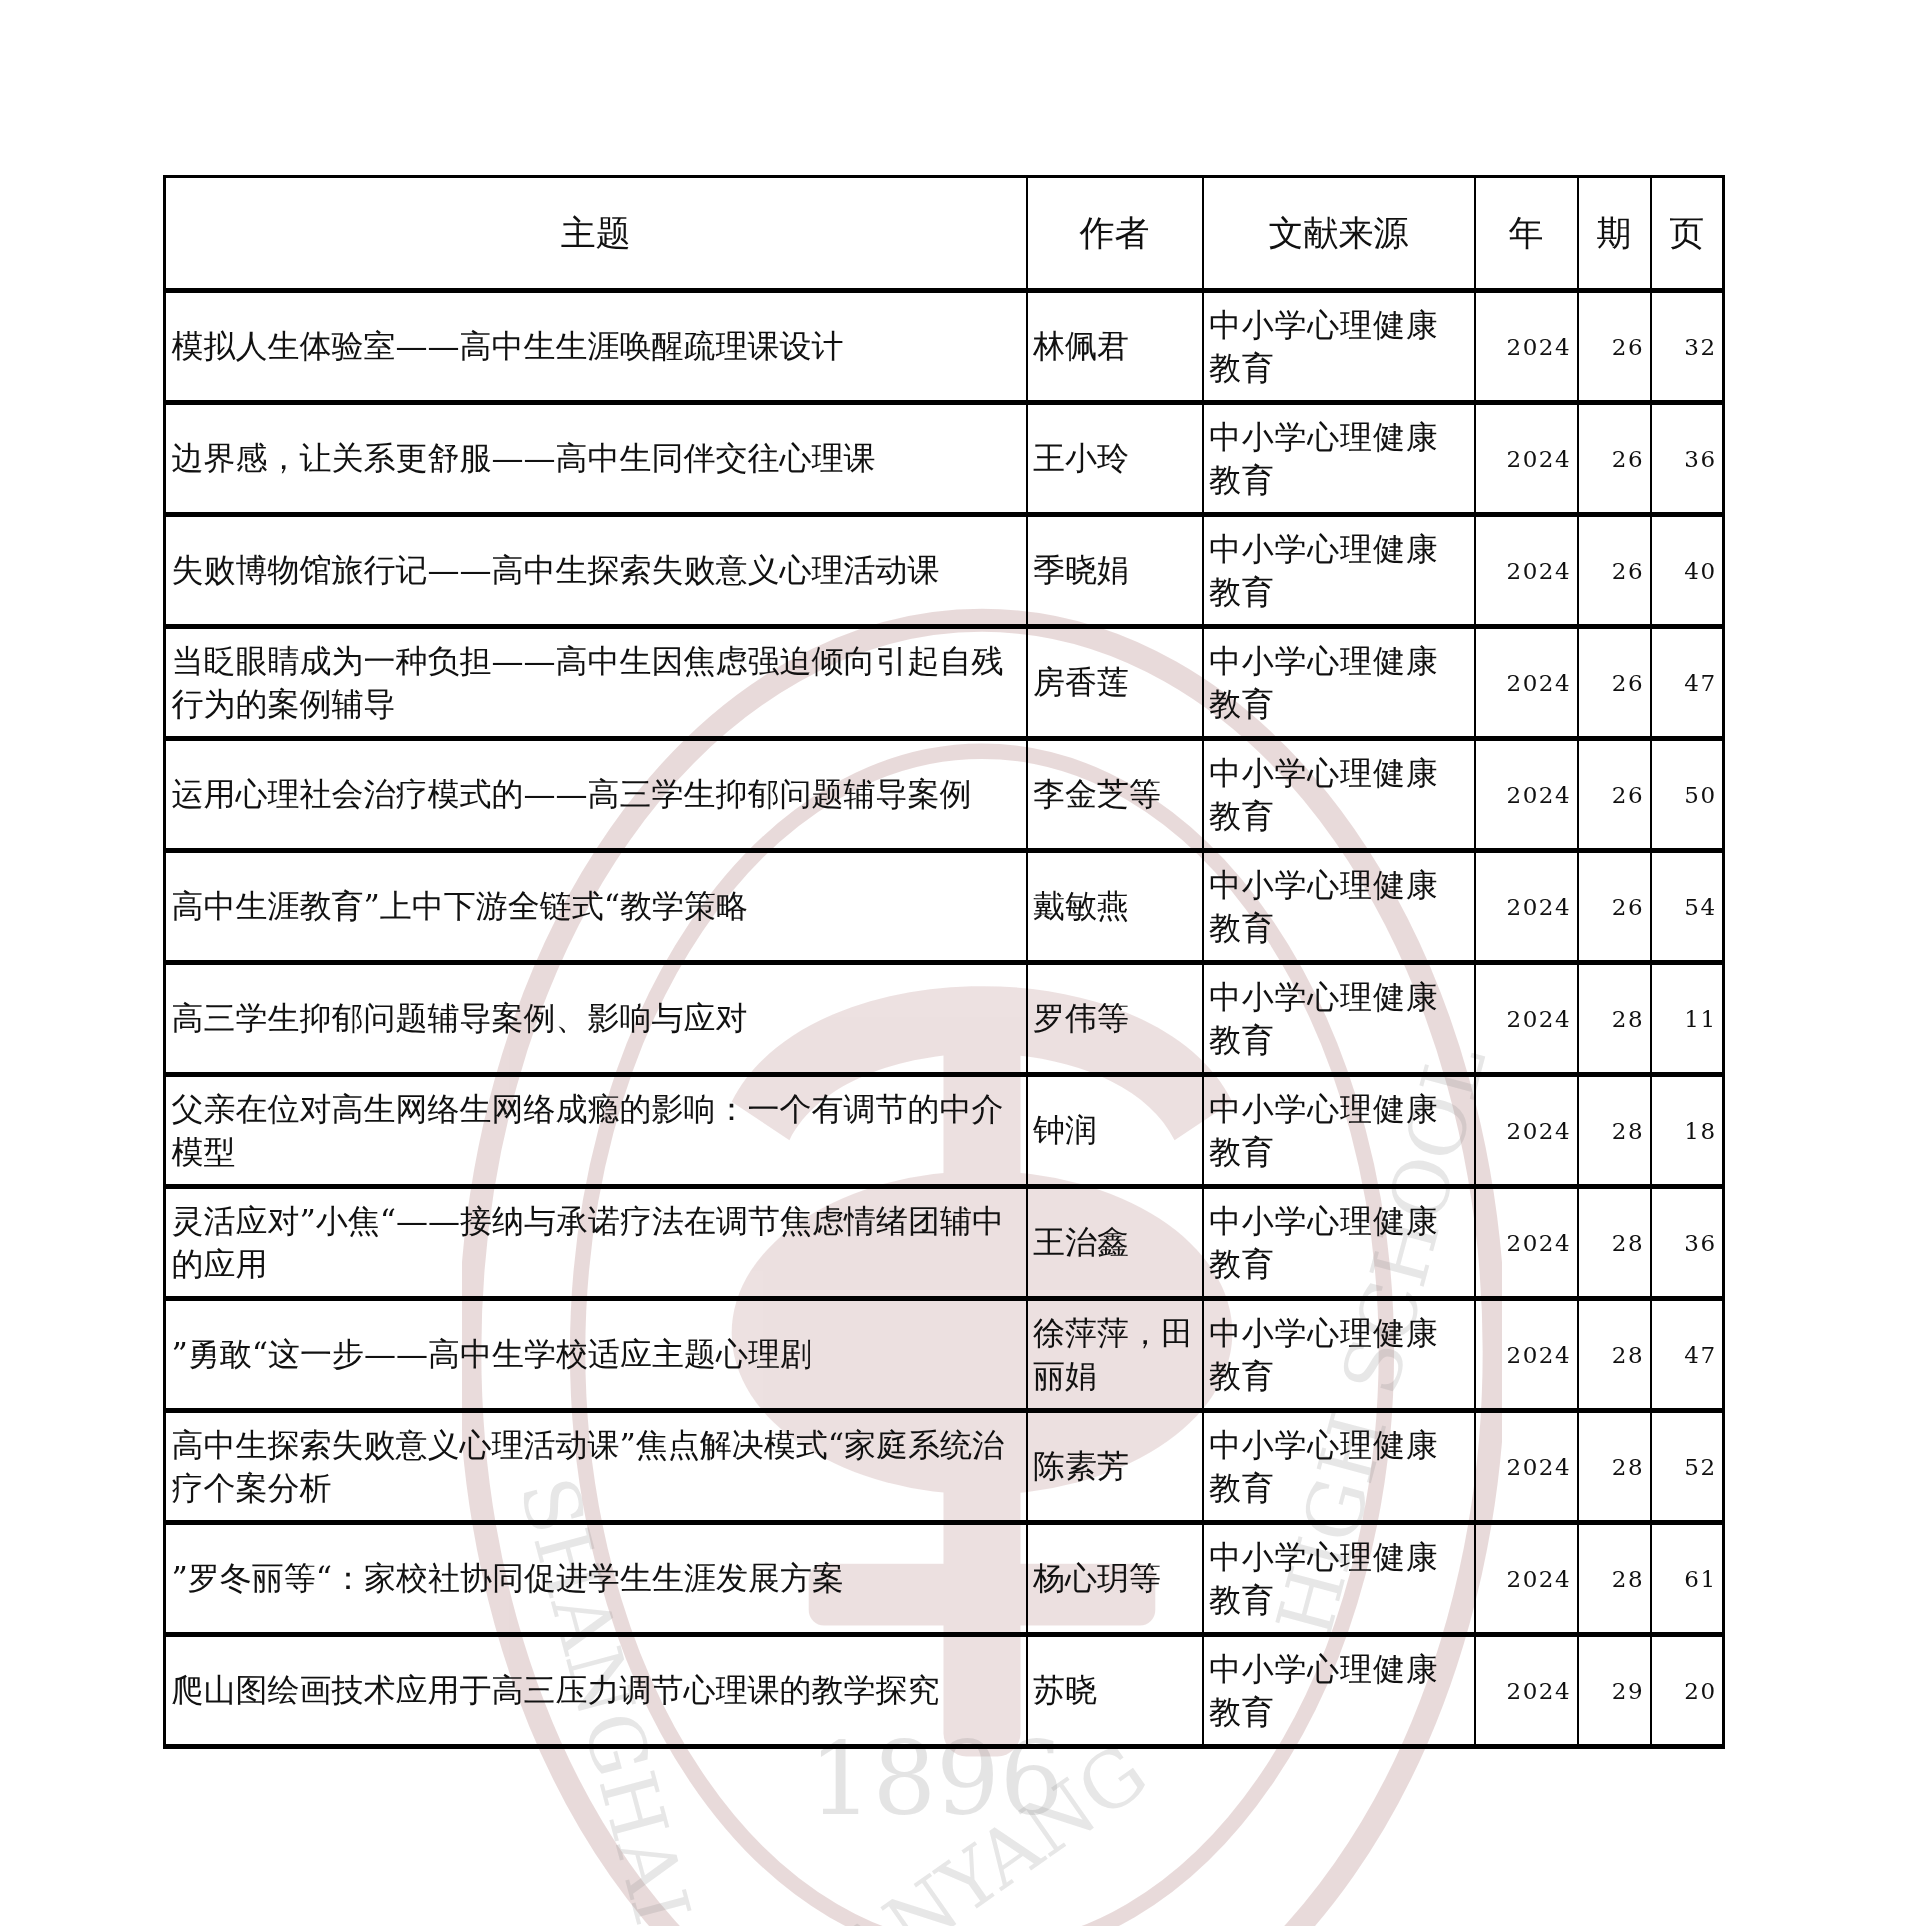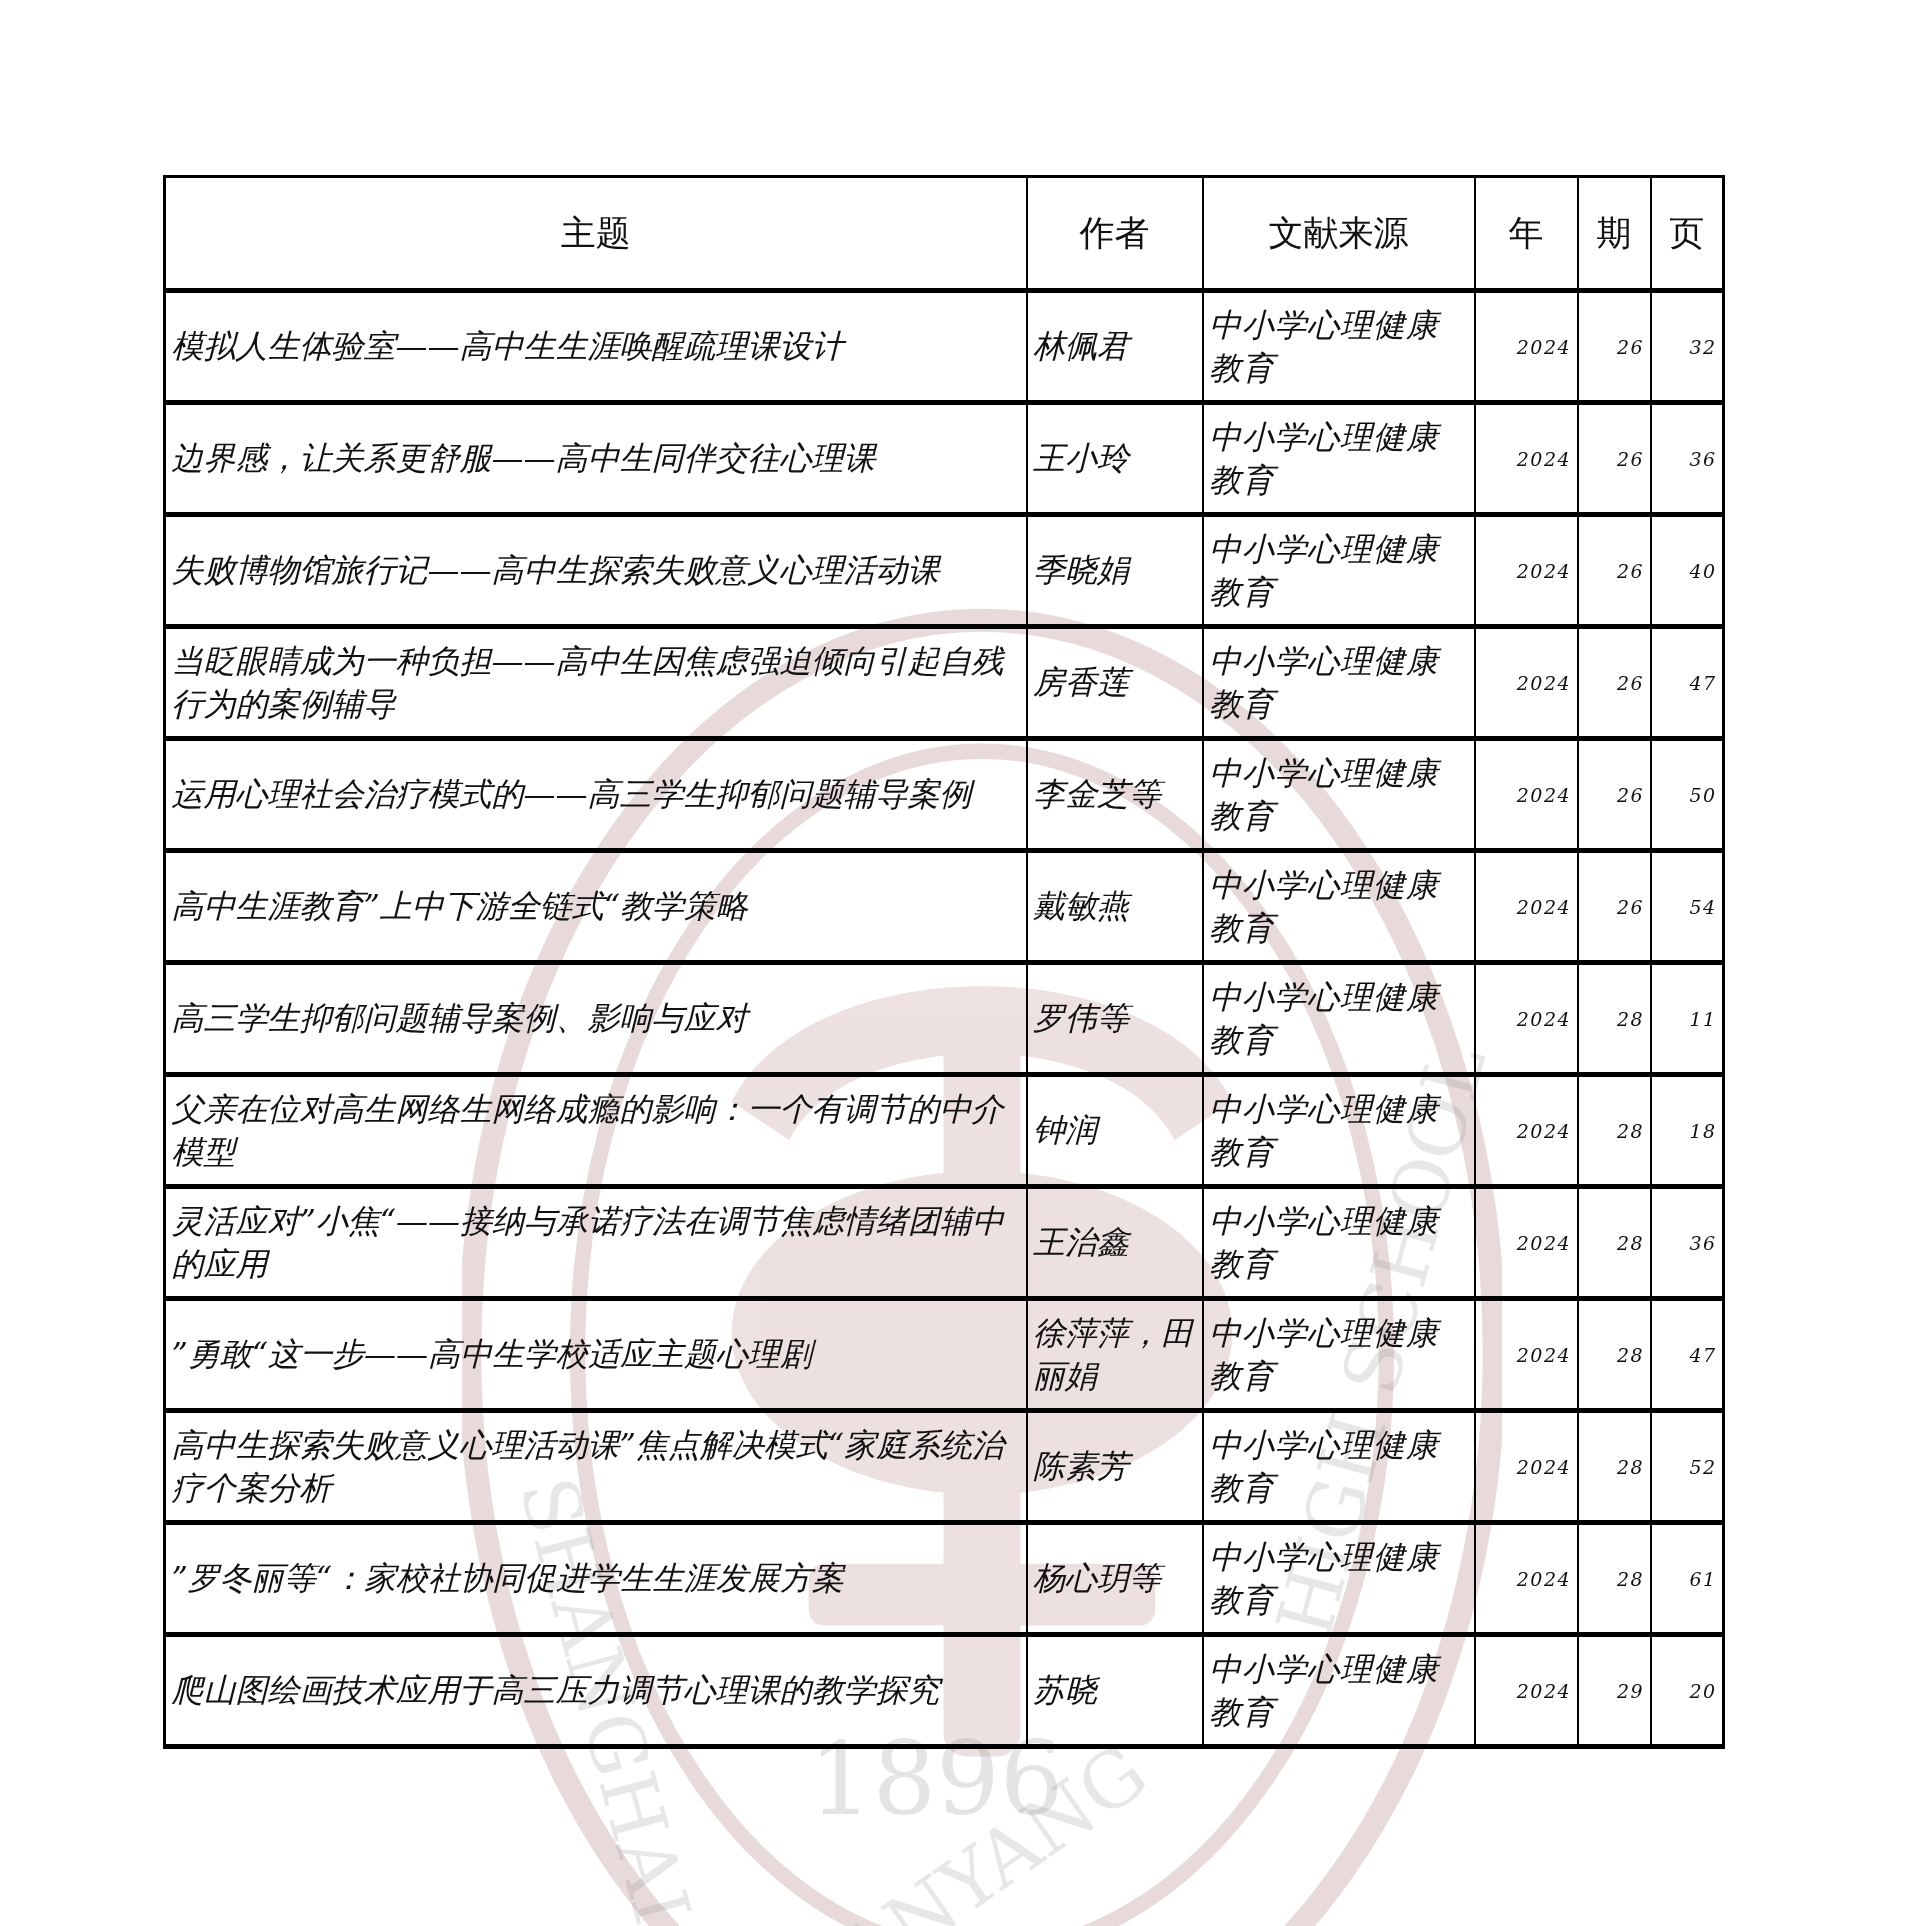--- a/index.html
+++ b/index.html
@@ -45,39 +45,39 @@
   }
   table.ref-table th,
   table.ref-table td {
     border: 2.3px solid #000000;
     padding: 0 5.4px;
     vertical-align: middle;
     font-weight: normal;
     background: transparent;
   }
   table.ref-table thead tr { height: 114px; }
-  table.ref-table tbody tr { height: 112px; font-style: italic; }
+  table.ref-table tbody tr { height: 112px; }
   table.ref-table tbody tr td { border-top-width: 5.4px; }
   table.ref-table thead th {
     font-size: 35px;
     text-align: center;
     border-bottom-width: 5.4px;
     border-top-width: 3.9px;
   }
   table.ref-table tbody tr:last-child td { border-bottom-width: 5.4px; }
   td.title, td.author, td.source {
     font-size: 32px;
     line-height: 43px;
     text-align: left;
     word-break: break-all;
   }
   td.source { letter-spacing: 0.8px; margin-left: 12px; }
   td.num {
     font-family: "DejaVu Serif", "Liberation Serif", serif;
-    font-size: 19px;
+    font-size: 23px;
     text-align: right;
     letter-spacing: 1.5px;
     padding-right: 4.6px;
   }
   col.c-title { width: 862px; }
   col.c-author { width: 176px; }
   col.c-source { width: 272px; }
   col.c-year { width: 103px; }
   col.c-issue { width: 73px; }
   col.c-page { width: 73px; }

